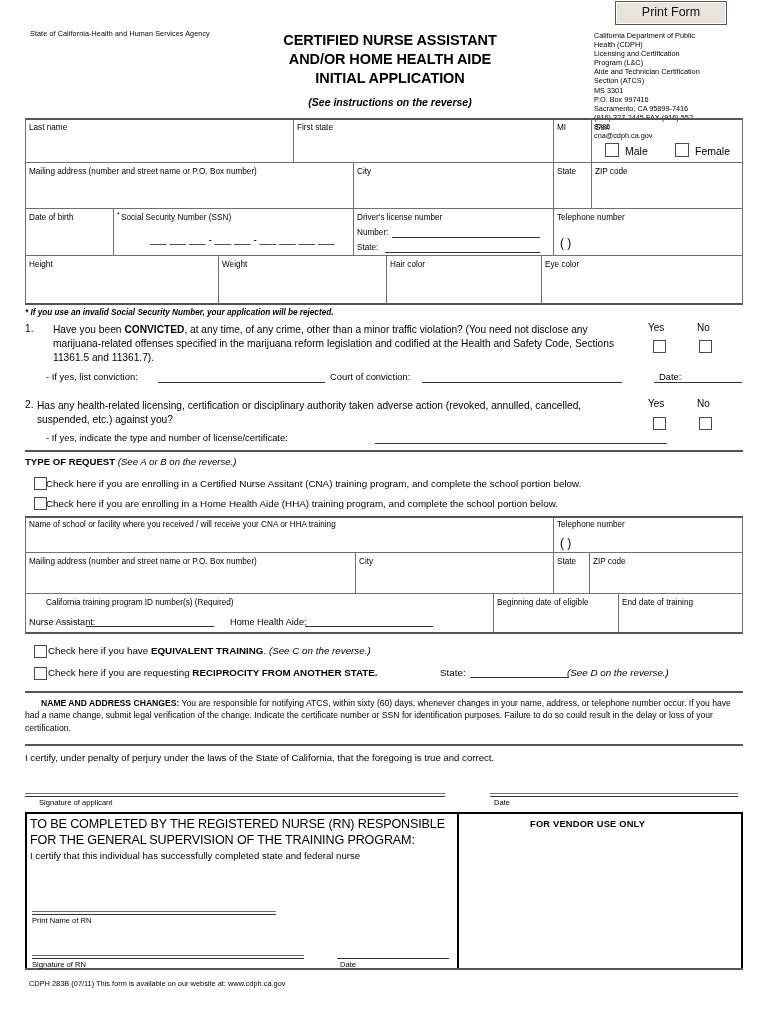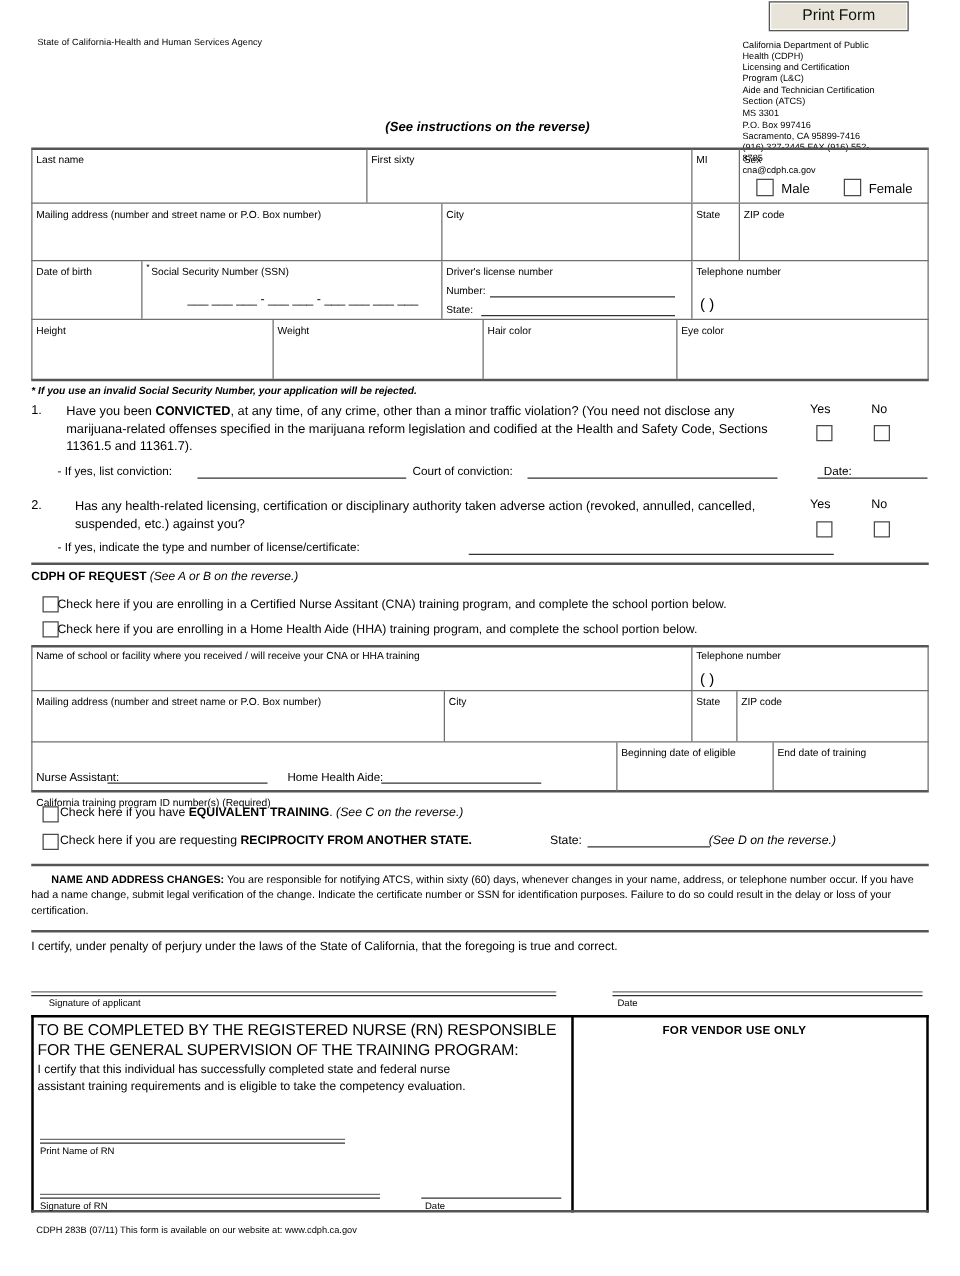--- a/index.html
+++ b/index.html
@@ -210,20 +210,25 @@
 </style>
 </head>
 <body>
 
 <div class="page">
 
   <div class="printform-btn">Print Form</div>
 
   <div class="agency-line">State of California-Health and Human Services Agency</div>
 
+  <div class="title-block">
+    <div class="tl">CERTIFIED NURSE ASSISTANT</div>
+    <div class="tl">AND/OR HOME HEALTH AIDE</div>
+    <div class="tl">INITIAL APPLICATION</div>
+  </div>
   <div class="subtitle">(See instructions on the reverse)</div>
 
   <div class="addr-block">
     <div>California Department of Public Health (CDPH)</div>
     <div>Licensing and Certification Program (L&amp;C)</div>
     <div>Aide and Technician Certification Section (ATCS)</div>
     <div>MS 3301</div>
     <div>P.O. Box 997416</div>
     <div>Sacramento, CA 95899-7416</div>
     <div>(916) 327-2445   FAX   (916) 552-8785</div>
@@ -249,21 +254,21 @@
 
   <div class="vr" style="left:113px; top:209px; height:46px;"></div>
   <div class="vr" style="left:353px; top:209px; height:46px;"></div>
   <div class="vr" style="left:553px; top:209px; height:46px;"></div>
 
   <div class="vr" style="left:218px; top:256px; height:47px;"></div>
   <div class="vr" style="left:386px; top:256px; height:47px;"></div>
   <div class="vr" style="left:541px; top:256px; height:47px;"></div>
 
   <div class="flabel" style="left:29px; top:123px;">Last name</div>
-  <div class="flabel" style="left:297px; top:123px;">First sixty</div>
+  <div class="flabel" style="left:297px; top:123px;">First state</div>
   <div class="flabel" style="left:557px; top:123px;">MI</div>
   <div class="flabel" style="left:595px; top:123px;">Sex</div>
 
   <div class="cbox big" style="left:605px; top:143px;"></div>
   <div class="flabel" style="left:625px; top:145px; font-size:10.5px;">Male</div>
   <div class="cbox big" style="left:675px; top:143px;"></div>
   <div class="flabel" style="left:695px; top:145px; font-size:10.5px;">Female</div>
 
   <div class="flabel" style="left:29px; top:167px;">Mailing address (number and street name or P.O. Box number)</div>
   <div class="flabel" style="left:357px; top:167px;">City</div>
@@ -300,33 +305,33 @@
   <div class="cbox" style="left:699px; top:340px;"></div>
 
   <div class="subline" style="left:46px; top:371px;">- If yes, list conviction:</div>
   <div class="uline" style="left:158px; top:382px; width:167px;"></div>
   <div class="subline" style="left:330px; top:371px;">Court of conviction:</div>
   <div class="uline" style="left:422px; top:382px; width:200px;"></div>
   <div class="subline" style="left:659px; top:371px;">Date:</div>
   <div class="uline" style="left:654px; top:382px; width:88px;"></div>
 
   <div class="qnum" style="left:25px; top:399px;">2.</div>
-  <div class="qtext" style="left:60px; top:399px; width:580px;">Has any health-related licensing, certification or disciplinary authority taken adverse action  (revoked, annulled, cancelled, suspended, etc.) against you?</div>
+  <div class="qtext" style="left:37px; top:399px; width:580px;">Has any health-related licensing, certification or disciplinary authority taken adverse action  (revoked, annulled, cancelled, suspended, etc.) against you?</div>
 
   <div class="yn-head" style="left:648px; top:398px;">Yes</div>
   <div class="yn-head" style="left:697px; top:398px;">No</div>
   <div class="cbox" style="left:653px; top:417px;"></div>
   <div class="cbox" style="left:699px; top:417px;"></div>
 
   <div class="subline" style="left:46px; top:432px;">- If yes, indicate the type and number of license/certificate:</div>
   <div class="uline" style="left:375px; top:443px; width:292px;"></div>
 
   <div class="hr thick" style="left:25px; top:450px; width:718px; height:2px;"></div>
 
-  <div class="sec-head" style="left:25px; top:456px;"><span>CDPH OF REQUEST</span> <i>(See A or B on the reverse.)</i></div>
+  <div class="sec-head" style="left:25px; top:456px;"><span>TYPE OF REQUEST</span> <i>(See A or B on the reverse.)</i></div>
 
   <div class="cbox" style="left:34px; top:477px;"></div>
   <div class="check-line" style="left:46px; top:478px;">Check here if you are enrolling in a Certified Nurse Assitant (CNA) training program, and complete the school portion below.</div>
 
   <div class="cbox" style="left:34px; top:497px;"></div>
   <div class="check-line" style="left:46px; top:498px;">Check here if you are enrolling in a Home Health Aide (HHA) training program, and complete the school portion below.</div>
 
   <div class="hr thick" style="left:25px; top:516px; width:718px; height:2px;"></div>
   <div class="hr" style="left:25px; top:552px; width:718px; height:1px;"></div>
   <div class="hr" style="left:25px; top:593px; width:718px; height:1px;"></div>
@@ -342,21 +347,21 @@
 
   <div class="flabel" style="left:29px; top:520px;">Name of school or facility where you received / will receive your CNA or HHA training</div>
   <div class="flabel" style="left:557px; top:520px;">Telephone number</div>
   <div class="flabel" style="left:560px; top:536px; font-size:12px;">(          )</div>
 
   <div class="flabel" style="left:29px; top:557px;">Mailing address (number and street name or P.O. Box number)</div>
   <div class="flabel" style="left:359px; top:557px;">City</div>
   <div class="flabel" style="left:557px; top:557px;">State</div>
   <div class="flabel" style="left:593px; top:557px;">ZIP code</div>
 
-  <div class="flabel" style="left:29px; top:598px;margin-top:40px;">California training program ID number(s) (Required)</div>
+  <div class="flabel" style="left:46px; top:598px;">California training program ID number(s) (Required)</div>
   <div class="flabel" style="left:29px; top:617px; font-size:9.2px;">Nurse Assistant:</div>
   <div class="uline" style="left:86px; top:626px; width:128px;"></div>
   <div class="flabel" style="left:230px; top:617px; font-size:9.2px;">Home Health Aide:</div>
   <div class="uline" style="left:305px; top:626px; width:128px;"></div>
 
   <div class="flabel" style="left:497px; top:598px;">Beginning date of eligible</div>
   <div class="flabel" style="left:622px; top:598px;">End date of training</div>
 
   <div class="cbox" style="left:34px; top:645px;"></div>
   <div class="check-line" style="left:48px; top:645px;"><span>Check here if you have </span><b>EQUIVALENT TRAINING</b><span>. </span><i>(See C on the reverse.)</i></div>
@@ -387,21 +392,20 @@
   <div class="vr black" style="left:457px; top:812px; height:158px; background:#000;"></div>
   <div class="vr black" style="left:741px; top:812px; height:158px; background:#000;"></div>
   <div class="hr thick" style="left:25px; top:968px; width:718px; height:2px; background:#555;"></div>
 
   <div class="rn-head" style="left:30px; top:816px; width:430px;">
     <div>TO BE COMPLETED BY THE REGISTERED NURSE (RN) RESPONSIBLE</div>
     <div>FOR THE GENERAL SUPERVISION OF THE TRAINING PROGRAM:</div>
   </div>
   <div class="rn-body" style="left:30px; top:849px; width:425px;">
     <div>I certify that this individual has successfully completed state and federal nurse</div>
-    <div>assistant training requirements and is eligible to take the competency evaluation.</div>
   </div>
 
   <div class="vendor-head" style="left:530px; top:819px;">FOR VENDOR USE ONLY</div>
 
   <div class="hr" style="left:32px; top:911px; width:244px; height:1px;"></div>
   <div class="uline" style="left:32px; top:914px; width:244px;"></div>
   <div class="sig-label" style="left:32px; top:916px;">Print Name of RN</div>
 
   <div class="hr" style="left:32px; top:955px; width:272px; height:1px;"></div>
   <div class="uline" style="left:32px; top:958px; width:272px;"></div>

